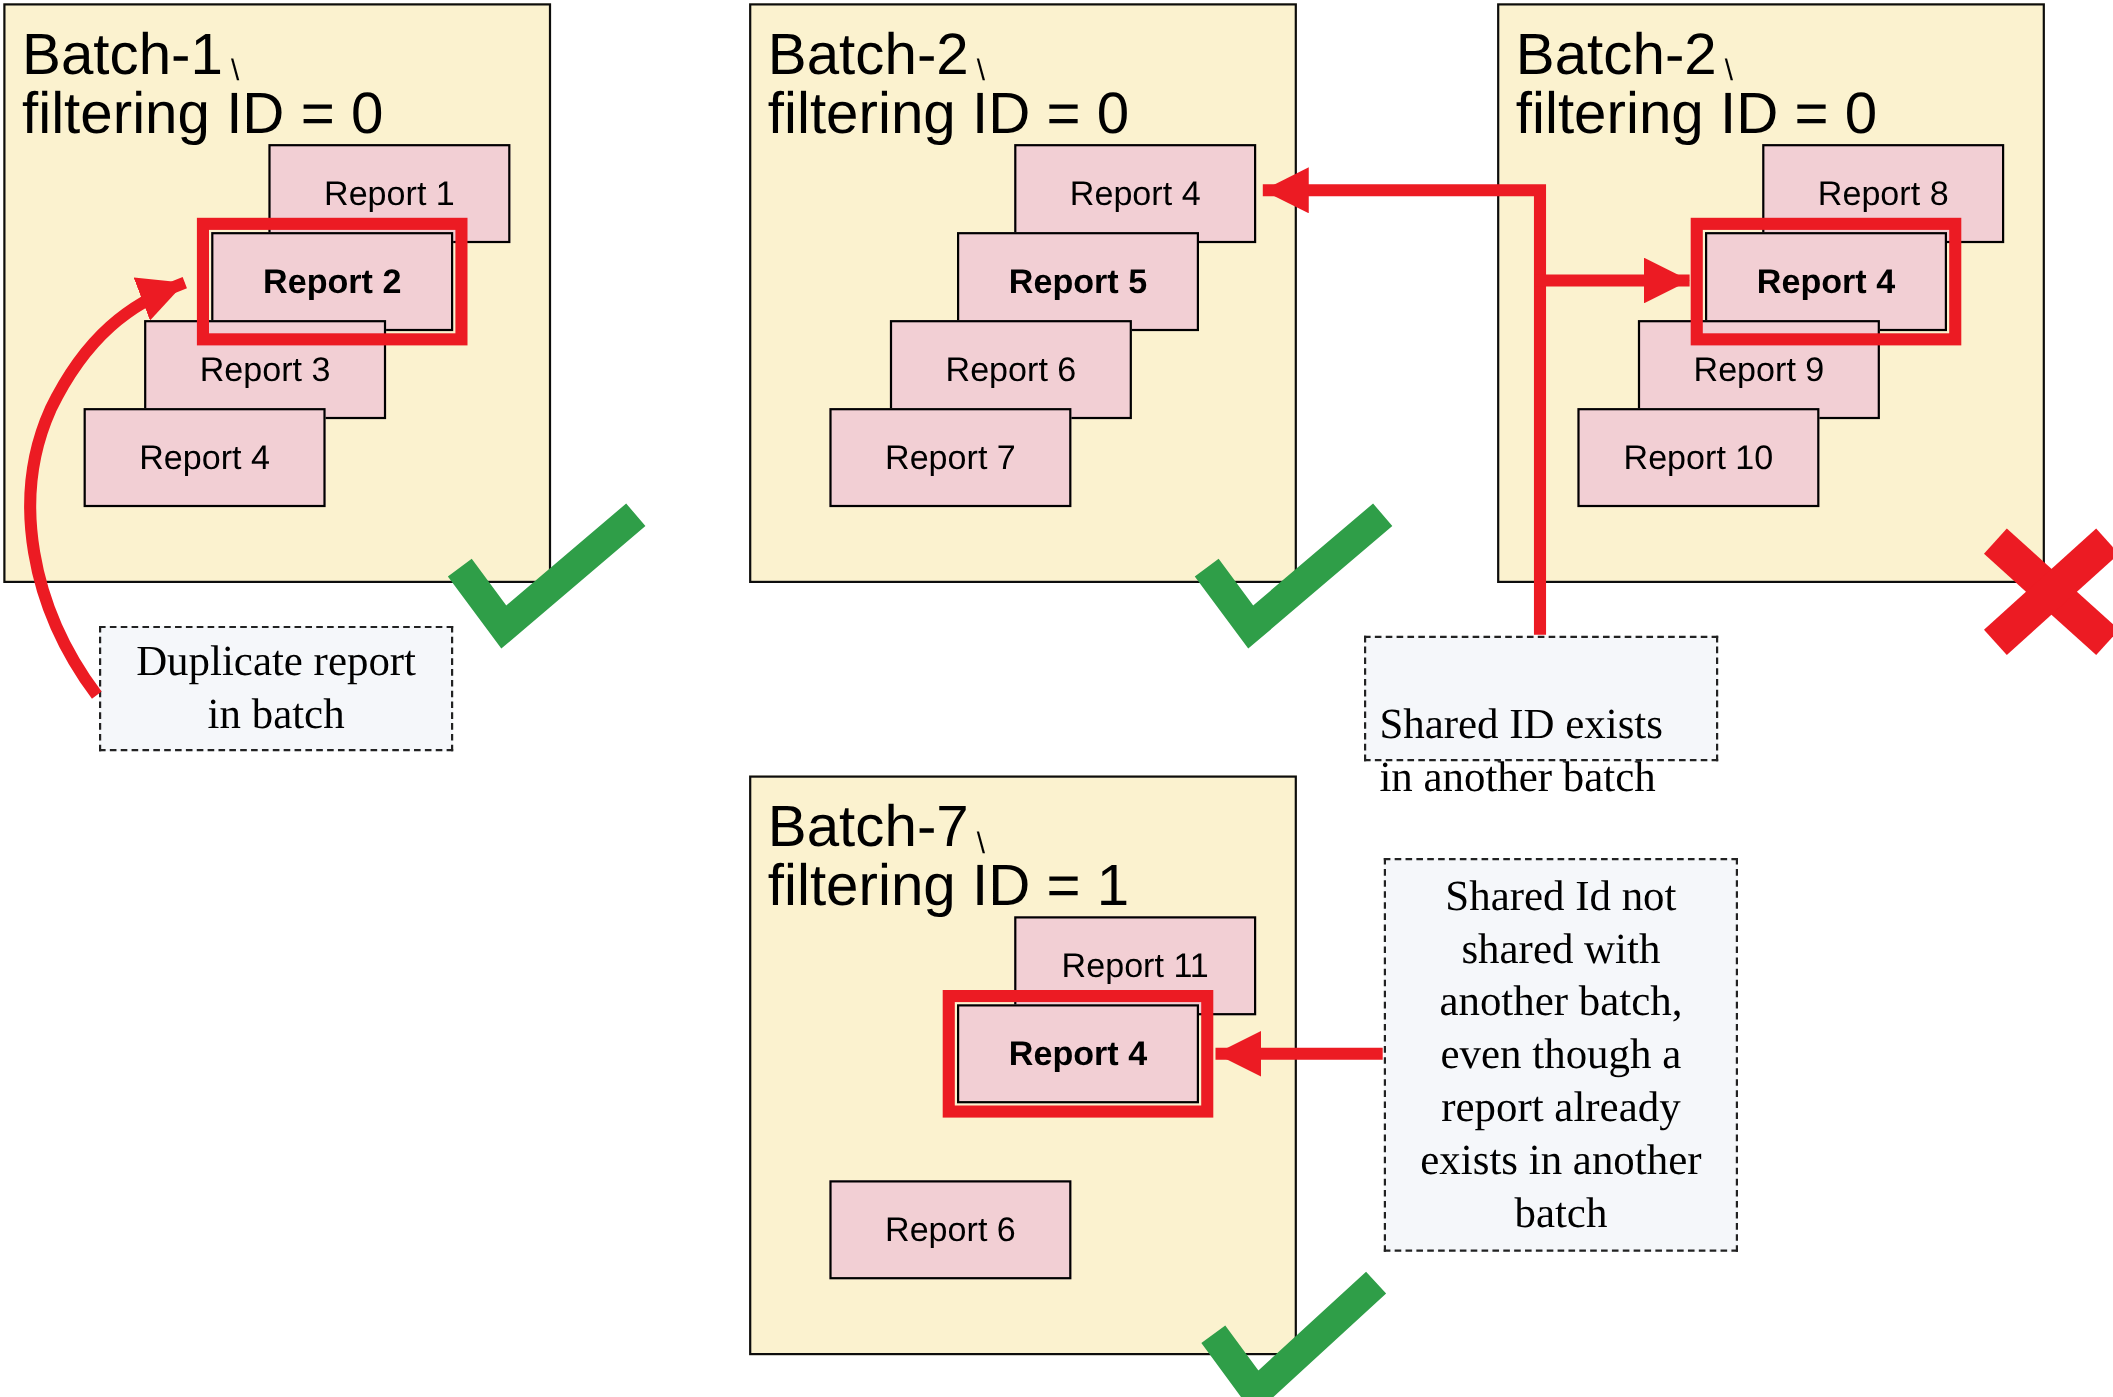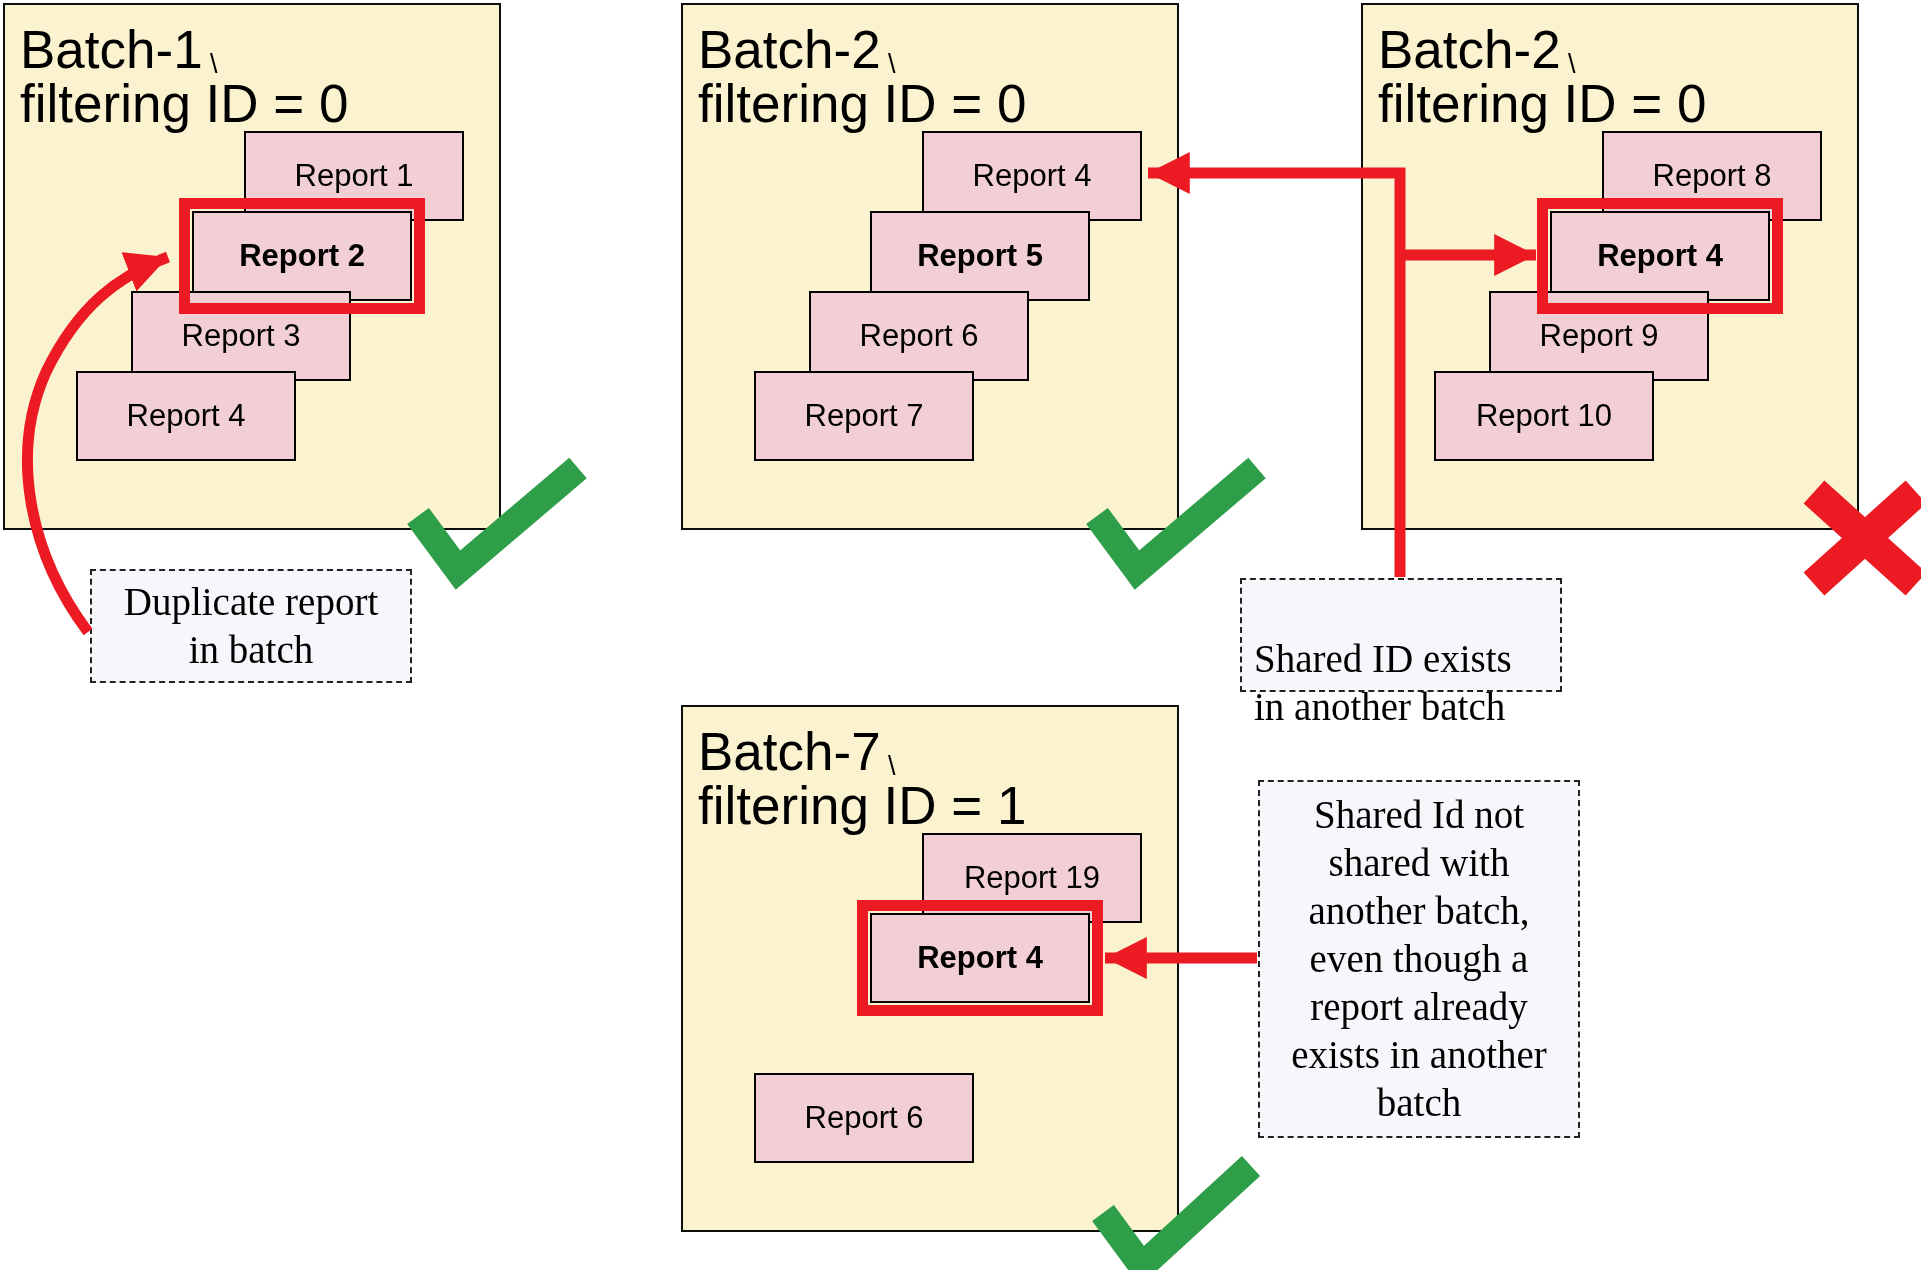--- a/index.html
+++ b/index.html
@@ -96,21 +96,21 @@
         <span>Report 10</span>
       </div>
     <div class="hl"></div>
   </div>
 
   <div class="batch" style="left:681px;top:705px;">
     <div class="batch-title"><span>Batch-7</span>
 <span>filtering ID = 1</span></div>
     <span class="batch-tick">\</span>
     <div class="report r0">
-        <span>Report 19</span>
+        <span>Report 11</span>
       </div>
     <div class="report r1">
         <span>Report 4</span>
       </div>
     <div class="report r3">
         <span>Report 6</span>
       </div>
     <div class="hl"></div>
   </div>
 

